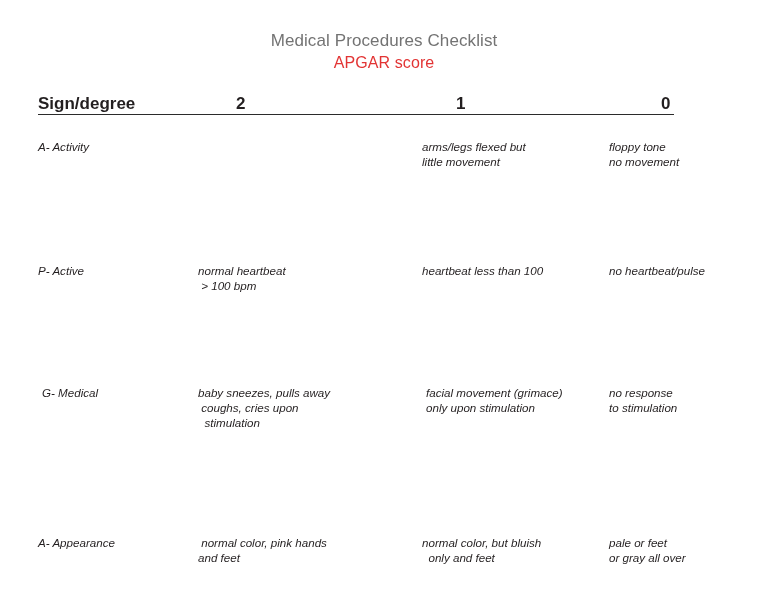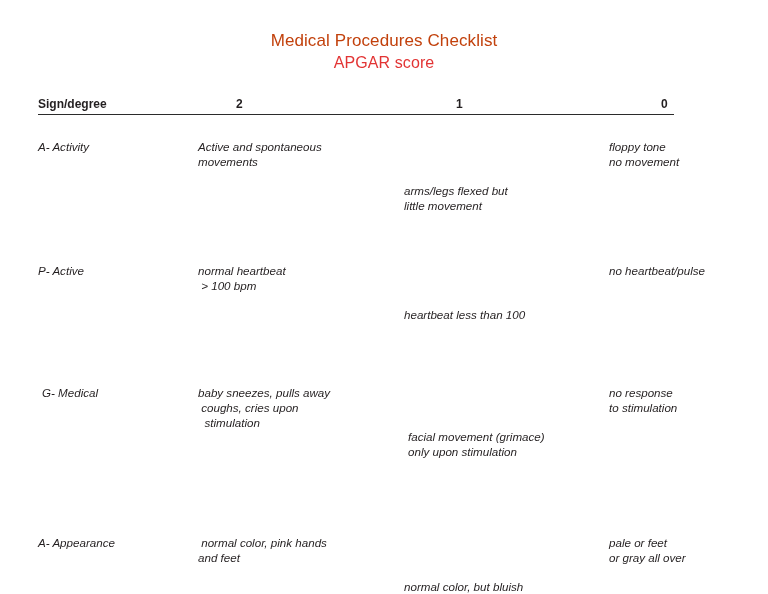--- a/index.html
+++ b/index.html
@@ -26,21 +26,21 @@
   .title-block {
     position: absolute;
     left: 0;
     top: 30px;
     width: 768px;
     text-align: center;
   }
   .title-main {
     font-size: 17px;
     line-height: 22px;
-    color: #c2410c;
+    color: #737373;
     letter-spacing: 0.1px;
   }
   .title-sub {
     font-size: 16px;
     line-height: 21px;
     color: #e23434;
     letter-spacing: 0.1px;
   }
 
   
@@ -52,21 +52,21 @@
   }
 
   .head-row {
     position: relative;
     height: 17px;
     border-bottom: 1.6px solid #2b2b2b;
   }
   .head-cell {
     position: absolute;
     top: 0;
-    font-size: 12px;
+    font-size: 17px;
     font-weight: bold;
     line-height: 14px;
     color: #231f20;
     white-space: nowrap;
   }
   .hc-sign  { left: 0px; }
   .hc-two   { left: 198px; }
   .hc-one   { left: 418px; }
   .hc-zero  { left: 623px; }
 
@@ -78,21 +78,21 @@
     position: absolute;
     top: 0;
     font-size: 11.6px;
     line-height: 15px;
     color: #231f20;
     white-space: pre;
     font-style: italic;
   }
   .c-label { left: 0px; }
   .c-two   { left: 156px; }
-  .c-one   { left: 366px; margin-top: 44px; }
+  .c-one   { left: 384px; }
   .c-zero  { left: 571px; }
 
   
   .row-activity    { top: 24px;  height: 62px; }
   .row-pulse       { top: 86px;  height: 61px; }
   .row-grimace     { top: 147px; height: 75px; }
   .row-appearance  { top: 222px; height: 75px; }
 
   
   .ind-4 { padding-left: 4px; }
@@ -111,22 +111,20 @@
 
     <div class="head-row">
       <div class="head-cell hc-sign">Sign/degree</div>
       <div class="head-cell hc-two">2</div>
       <div class="head-cell hc-one">1</div>
       <div class="head-cell hc-zero">0</div>
     </div>
 
     <div class="row row-activity">
       <div class="cell c-label">A- Activity</div>
-      <div class="cell c-two ind-4">Active and spontaneous
-movements</div>
       <div class="cell c-one">arms/legs flexed but
 little movement</div>
       <div class="cell c-zero">floppy tone
 no movement</div>
     </div>
 
     <div class="row row-pulse">
       <div class="cell c-label">P- Active</div>
       <div class="cell c-two ind-4">normal heartbeat
  &gt; 100 bpm</div>

